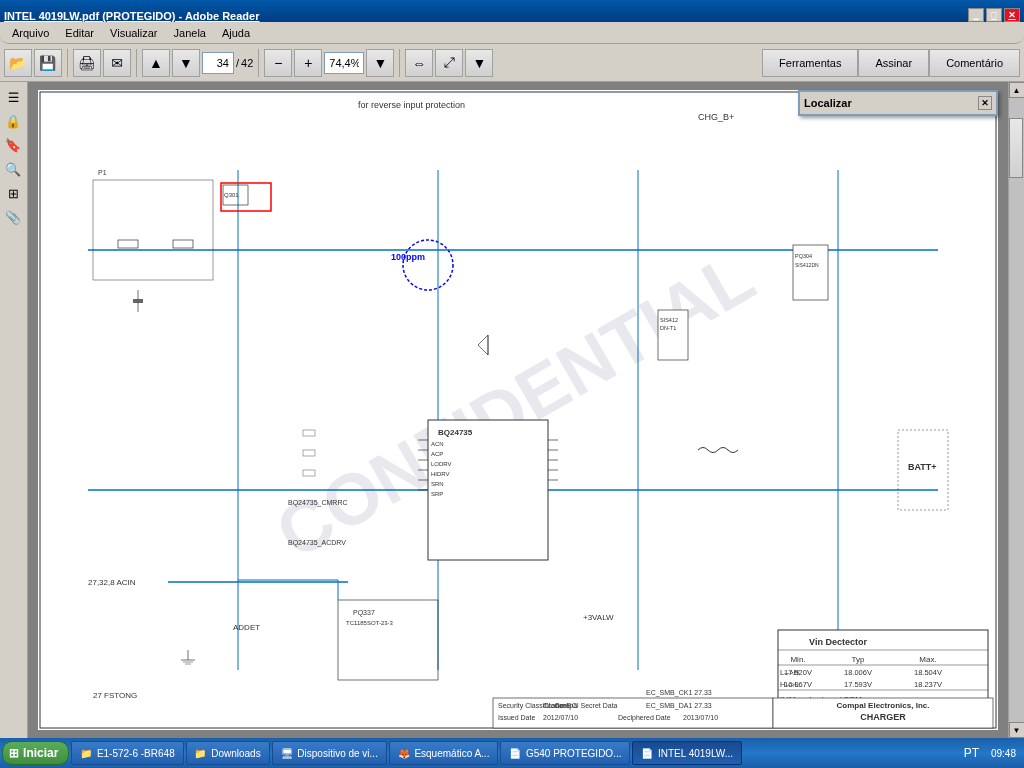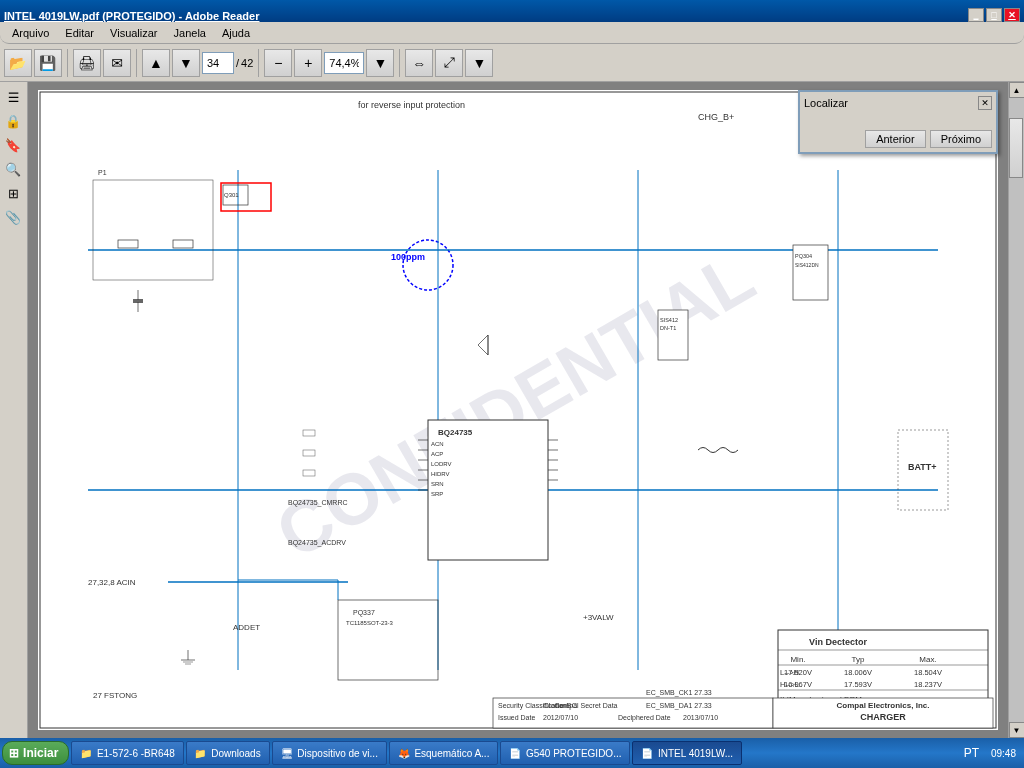--- a/index.html
+++ b/index.html
@@ -66,21 +66,21 @@
       font-size: 14px;
     }
     .tb-input {
       height: 22px;
       border: 1px solid #7f9db9;
       background: white;
       padding: 0 4px;
       font-size: 11px;
     }
     .tb-nav-box { display: flex; align-items: center; gap: 2px; }
-    .page-input { width: 32px; text-align: left; }
+    .page-input { width: 32px; text-align: right; }
     .zoom-input { width: 40px; text-align: center; }
     .tb-right { margin-left: auto; display: flex; gap: 0; }
     .tb-right-btn {
       padding: 4px 16px;
       background: linear-gradient(to bottom, #e8e8e8, #d0d0d0);
       border: 1px solid #a0a0a0;
       cursor: pointer;
       font-size: 11px;
       height: 28px;
     }
@@ -146,23 +146,23 @@
       background: #d4d0c8;
       border: 2px solid #7f9db9;
       box-shadow: 2px 2px 4px rgba(0,0,0,0.4);
       z-index: 100;
       padding: 4px;
     }
     #find-bar-title {
       display: flex;
       justify-content: space-between;
       align-items: center;
-      margin-bottom: 20px;
-      font-size: 11px;
-      font-weight: normal;
+      margin-bottom: 0;
+      font-size: 11px;
+      font-weight: bold;
     }
     #find-close {
       width: 14px; height: 14px;
       background: #d4d0c8;
       border: 1px solid #888;
       cursor: pointer;
       display: flex; align-items: center; justify-content: center;
       font-size: 9px;
     }
     #find-input {
@@ -313,43 +313,44 @@
   <div class="tb-sep"></div>
   <div class="tb-btn">−</div>
   <div class="tb-btn">+</div>
   <input class="tb-input zoom-input" value="74,4%" style="">
   <div class="tb-btn">▼</div>
   <div class="tb-sep"></div>
   <div class="tb-btn">⇔</div>
   <div class="tb-btn">⤢</div>
   <div class="tb-btn">▼</div>
 
+  <div class="tb-right">
+    <button class="tb-right-btn">Ferramentas</button>
+    <button class="tb-right-btn">Assinar</button>
+    <button class="tb-right-btn">Comentário</button>
+  </div>
 </div>
 
 <div id="main">
 
   <div id="sidebar">
     <div class="sidebar-icon">☰</div>
     <div class="sidebar-icon">🔒</div>
     <div class="sidebar-icon">🔖</div>
     <div class="sidebar-icon">🔍</div>
     <div class="sidebar-icon">⊞</div>
     <div class="sidebar-icon">📎</div>
   </div>
 
   <div id="pdf-area">
 
     <div id="find-bar">
       <div id="find-bar-title">
         <span>Localizar</span>
         <div id="find-close">✕</div>
-      </div>
-      <div id="find-buttons">
-        <button class="find-btn">Anterior</button>
-        <button class="find-btn">Próximo</button>
       </div>
     </div>
 
     <div id="schematic-page">
       <svg id="schematic-svg" viewBox="0 0 960 640" xmlns="http://www.w3.org/2000/svg">
         
         <rect width="960" height="640" fill="white"></rect>
         
         
         <rect x="2" y="2" width="956" height="636" fill="none" stroke="#333" stroke-width="1"></rect>

